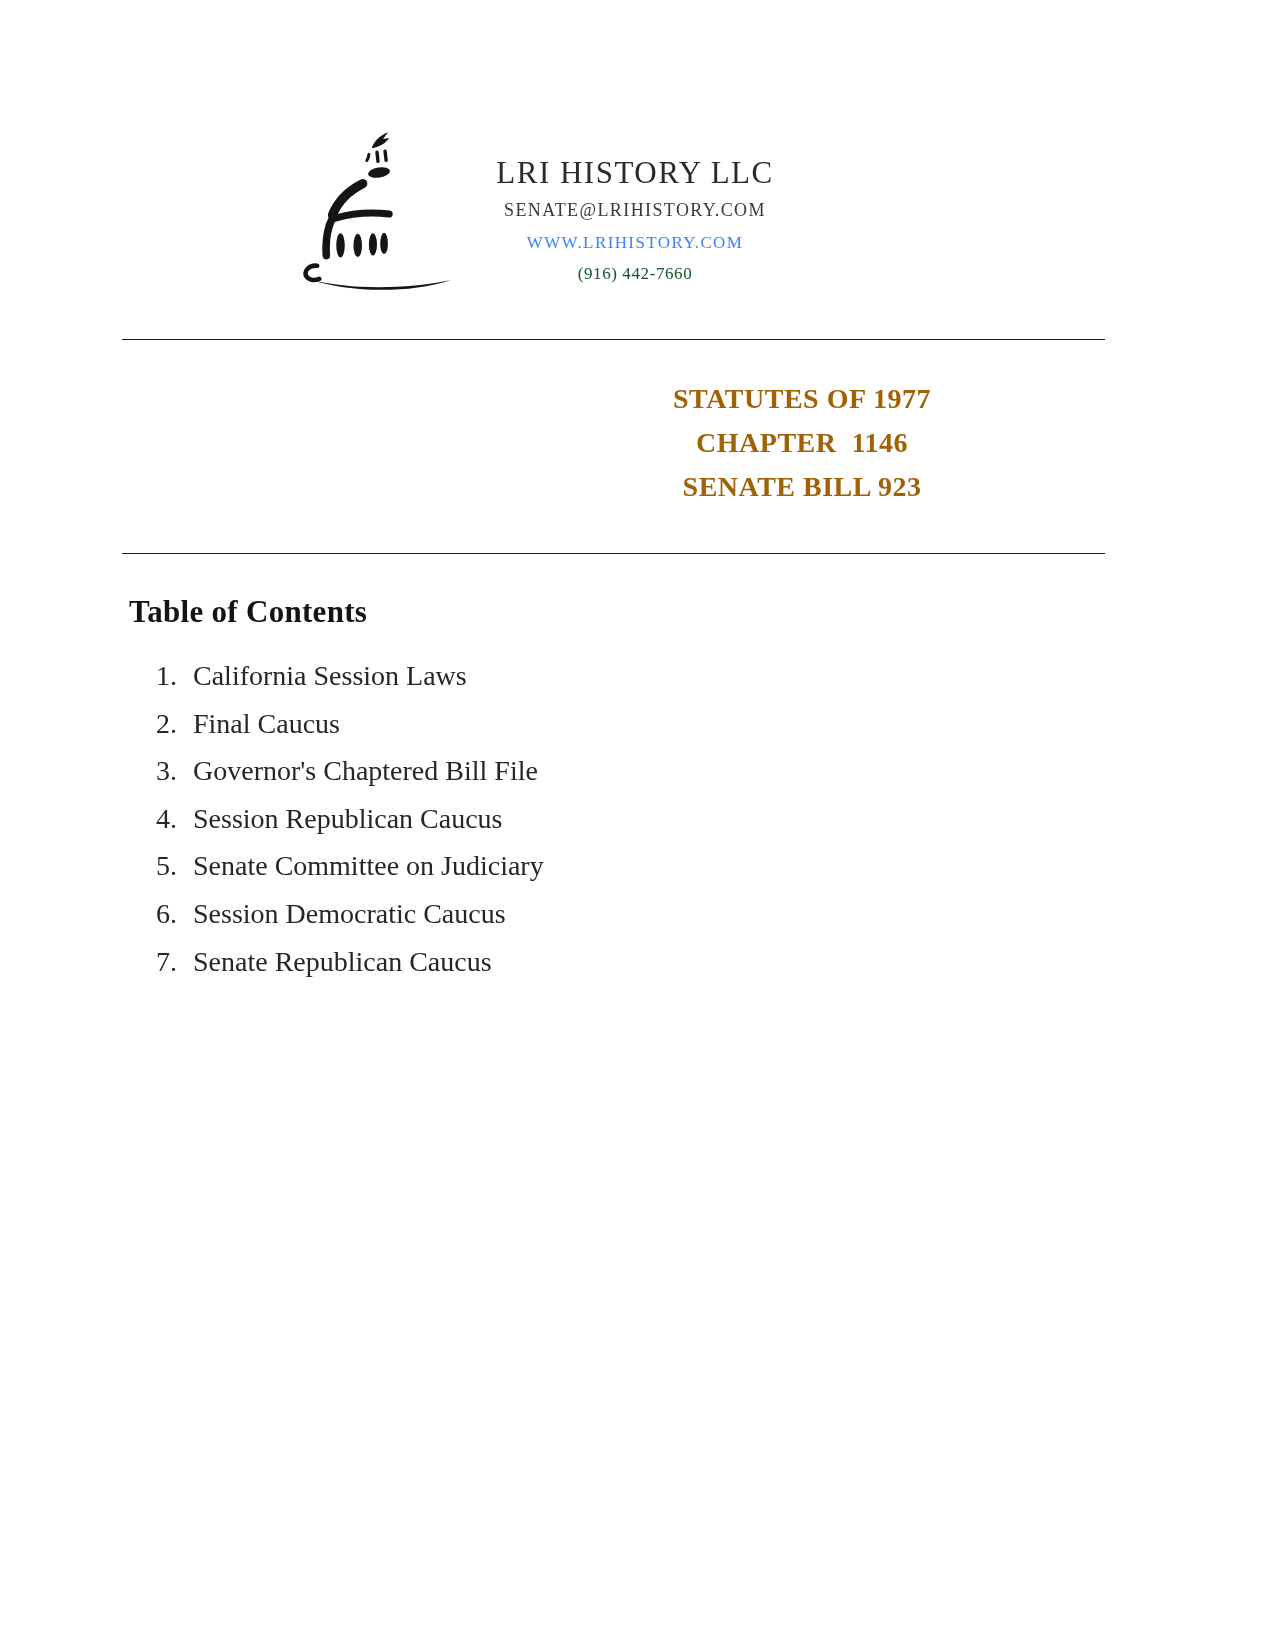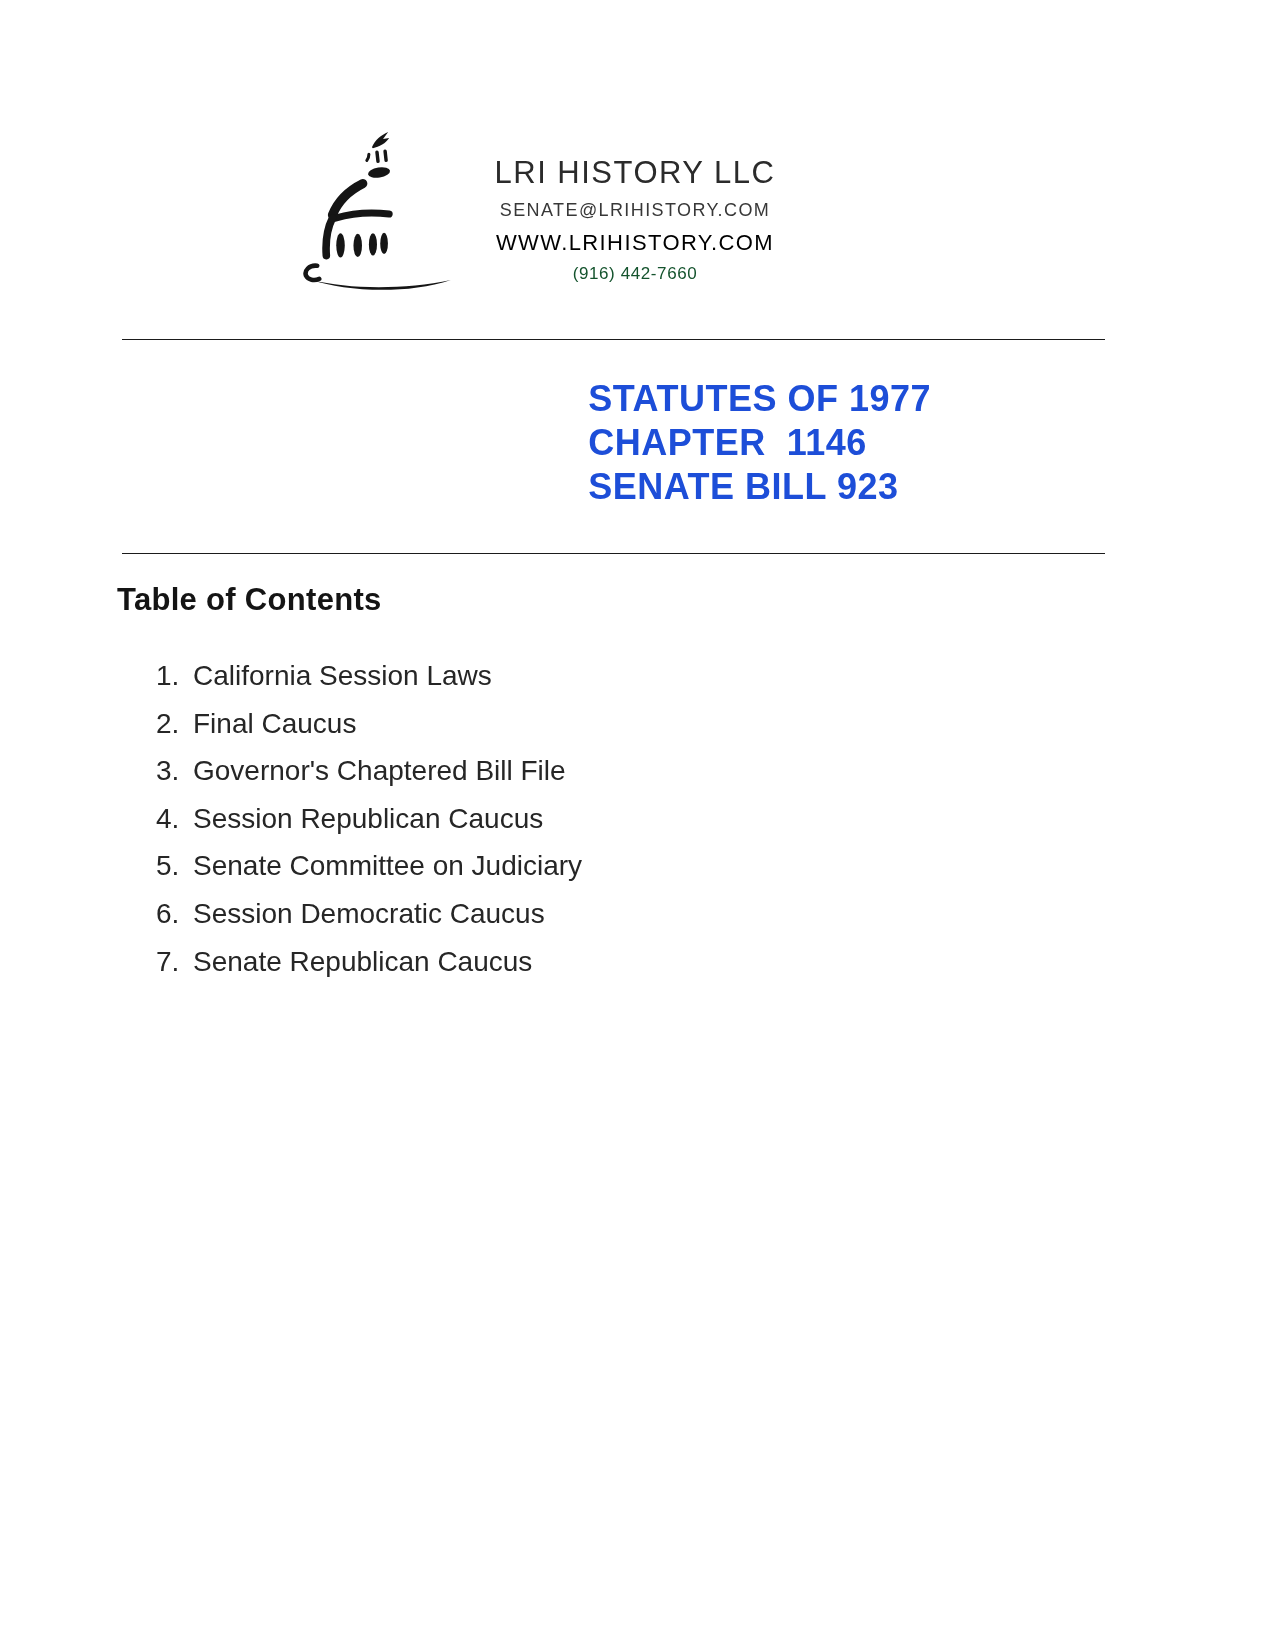--- a/index.html
+++ b/index.html
@@ -1,21 +1,21 @@
 <!DOCTYPE html>
 <html><head>
 <meta charset="utf-8">
 <style>
   html, body { margin: 0; padding: 0; background: #ffffff; }
   .page {
     position: relative;
     width: 1164px;
     height: 1651px;
     background: #ffffff;
-    font-family: Liberation Sans, sans-serif;
+    font-family: Liberation Serif, serif;
     overflow: hidden;
   }
 
   
   .logo {
     position: absolute;
     left: 302px;
     top: 128px;
     width: 152px;
     height: 166px;
@@ -37,24 +37,24 @@
     color: #2b2b2b;
     white-space: nowrap;
   }
   .company-email {
     font-size: 18px;
     letter-spacing: 1.4px;
     line-height: 33px;
     color: #383838;
   }
   .company-web {
-    font-size: 22px;
+    font-size: 17px;
     letter-spacing: 1.4px;
     line-height: 31px;
-    color: #000000;
+    color: #3b82f6;
   }
   .company-phone {
     font-size: 17px;
     letter-spacing: 0.6px;
     line-height: 31px;
     color: #14532d;
   }
 
   
   .rule {
@@ -67,35 +67,35 @@
     margin: 0;
   }
   .rule-1 { top: 339px; }
   .rule-2 { top: 553px; }
 
   
   .bill-heading {
     position: absolute;
     top: 377px;
     right: 233px;
-    text-align: left;
+    text-align: center;
     font-weight: bold;
-    font-size: 36px;
+    font-size: 28px;
     line-height: 44px;
     letter-spacing: 0.5px;
-    color: #1d4ed8;
+    color: #a16207;
   }
   .bill-line { white-space: pre; }
 
   
   .toc-heading {
     position: absolute;
     left: 117px;
     top: 582px;
-    margin: 0;
+    margin: 12px;
     font-size: 31px;
     font-weight: bold;
     letter-spacing: 0.3px;
     color: #141414;
   }
   .toc-list {
     position: absolute;
     left: 156px;
     top: 652px;
     margin: 0;

